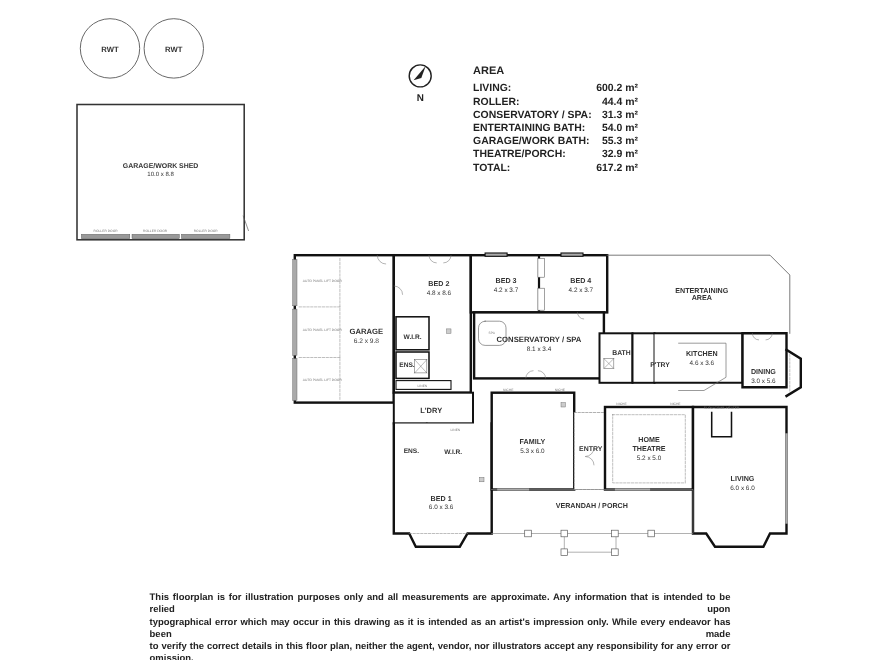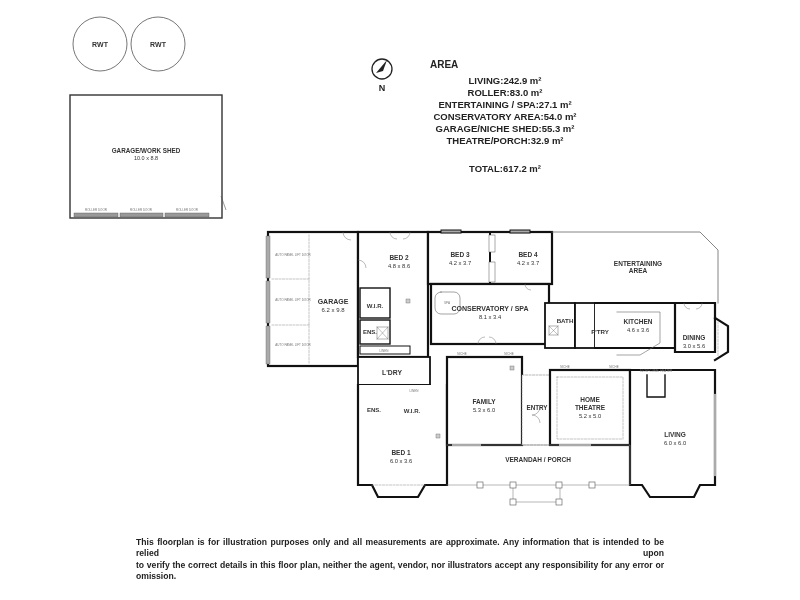--- a/index.html
+++ b/index.html
@@ -3,22 +3,22 @@
 <meta charset="utf-8">
 <style>
   html, body { margin:0; padding:0; background:#ffffff; }
   body { width:800px; height:600px; position:relative; overflow:hidden; font-family:"Liberation Sans", sans-serif; color:#222; }
   svg { position:absolute; left:0; top:0; }
   .lbl { font-family:"Liberation Sans", sans-serif; font-weight:bold; fill:#333; text-anchor:middle; }
   .dim { font-family:"Liberation Sans", sans-serif; fill:#333; text-anchor:middle; }
   .tiny { font-family:"Liberation Sans", sans-serif; fill:#777; text-anchor:middle; font-size:3px; }
   .area-table { position:absolute; left:430px; top:59px; width:150px; font-size:9.5px; font-weight:bold; color:#222; line-height:12px; }
   .area-table .title { font-size:10px; margin-bottom:4px; }
-  .area-row { display:flex; justify-content:center; }
-  .area-row.total { margin-top:16px; }
+  .area-row { display:flex; justify-content:space-between; }
+  .area-row.total { margin-top:0; }
   .north { position:absolute; left:370px; top:57px; width:24px; text-align:center; }
   .north .n-letter { font-size:9px; font-weight:bold; display:block; margin-top:-2px; }
   .disclaimer { position:absolute; left:136px; top:537px; width:528px; font-size:8.6px; line-height:11.3px; color:#222; text-align:justify; text-align-last:justify;font-weight:bold; }
   .disclaimer span { display:block; }
 </style>
 </head>
 <body>
 
 <svg width="800" height="600" viewBox="0 0 800 600">
 
@@ -199,44 +199,45 @@
     <circle cx="12" cy="12" r="10" fill="none" stroke="#222" stroke-width="1.3"></circle>
     <path d="M17 3 L6 16 L13 14 Z" fill="#222"></path>
   </svg>
   <span class="n-letter">N</span>
 </div>
 
 <div class="area-table">
   <div class="title">AREA</div>
   <div class="area-row">
     <span>LIVING:</span>
-    <span>242.9 m²</span>
+    <span>600.2 m²</span>
   </div>
   <div class="area-row">
     <span>ROLLER:</span>
-    <span>83.0 m²</span>
-  </div>
-  <div class="area-row">
-    <span>ENTERTAINING / SPA:</span>
-    <span>27.1 m²</span>
-  </div>
-  <div class="area-row">
-    <span>CONSERVATORY AREA:</span>
+    <span>44.4 m²</span>
+  </div>
+  <div class="area-row">
+    <span>CONSERVATORY / SPA:</span>
+    <span>31.3 m²</span>
+  </div>
+  <div class="area-row">
+    <span>ENTERTAINING BATH:</span>
     <span>54.0 m²</span>
   </div>
   <div class="area-row">
-    <span>GARAGE/NICHE SHED:</span>
+    <span>GARAGE/WORK BATH:</span>
     <span>55.3 m²</span>
   </div>
   <div class="area-row">
     <span>THEATRE/PORCH:</span>
     <span>32.9 m²</span>
   </div>
   <div class="area-row total">
     <span>TOTAL:</span>
     <span>617.2 m²</span>
   </div>
 </div>
 
 <div class="disclaimer">
   <span>This floorplan is for illustration purposes only and all measurements are approximate. Any information that is intended to be relied upon</span>
+  <span>typographical error which may occur in this drawing as it is intended as an artist's impression only. While every endeavor has been made</span>
   <span style="text-align-last:left">to verify the correct details in this floor plan, neither the agent, vendor, nor illustrators accept any responsibility for any error or omission.</span>
 </div>
 
 </body></html>

